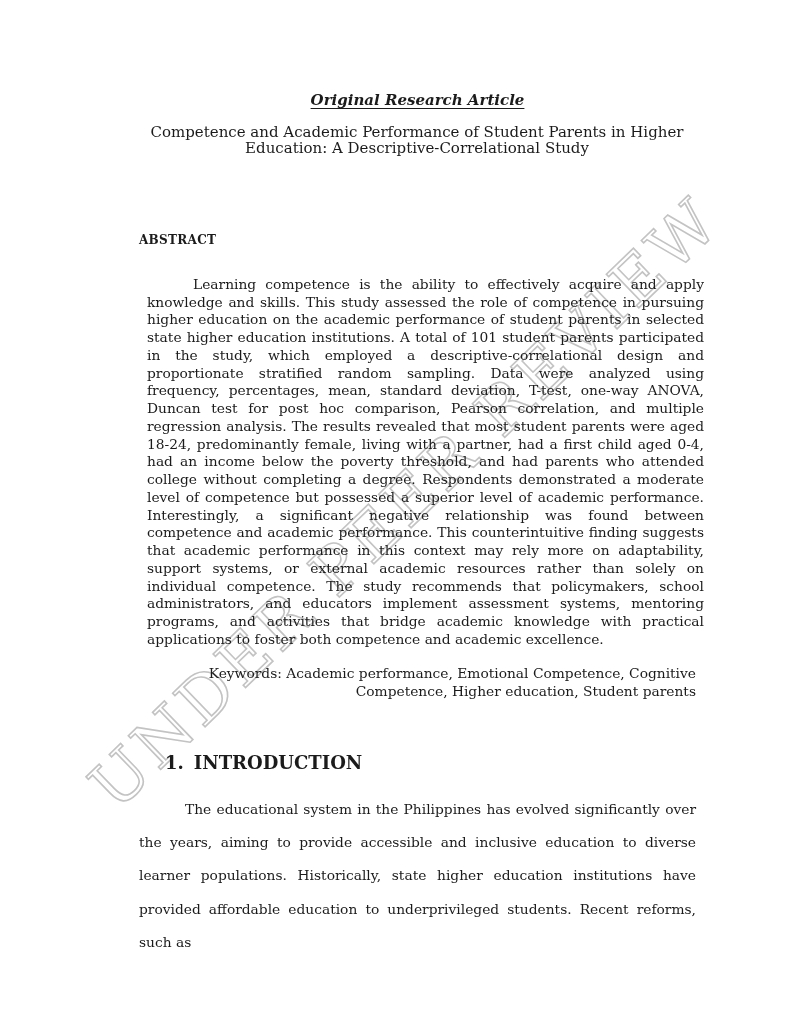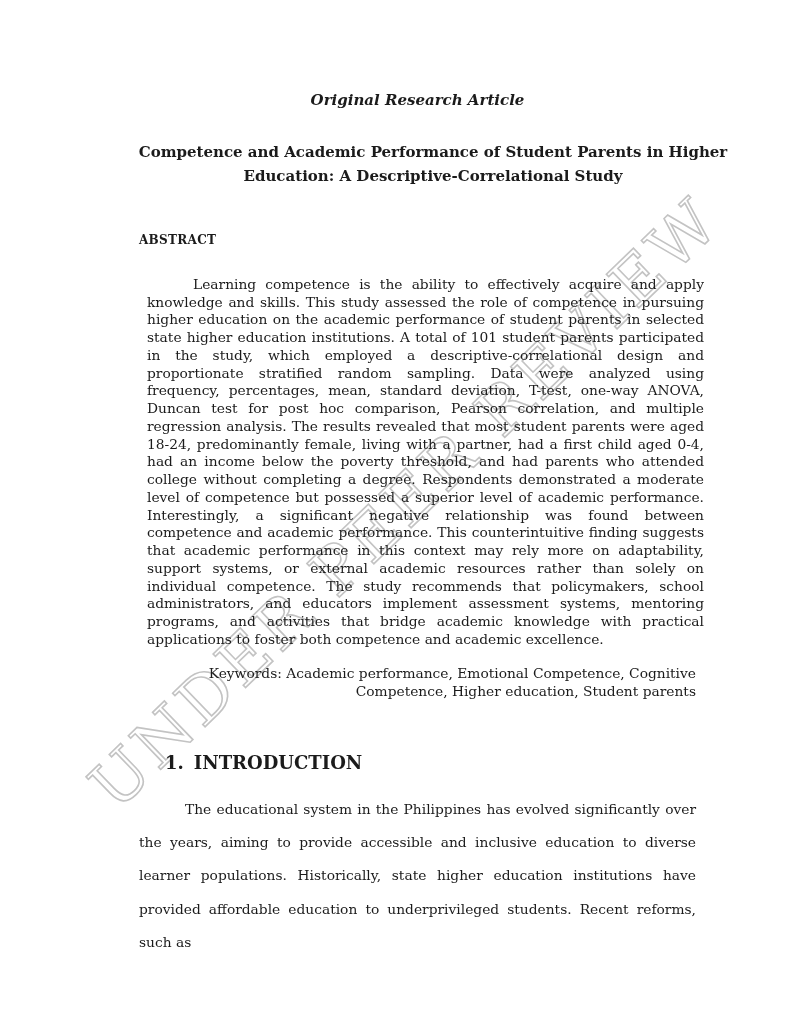--- a/index.html
+++ b/index.html
@@ -43,32 +43,33 @@
   }
   .article-type {
     position: absolute;
     top: 91px;
     left: 0;
     width: 557px;
     text-align: center;
     font-size: 15px;
     font-weight: bold;
     font-style: italic;
+    text-decoration: underline;
     text-underline-offset: 3px;
   }
   .paper-title {
     position: absolute;
     top: 124px;
     left: -22px;
     width: 600px;
-    margin: 16px;
+    margin: 0;
     text-align: center;
     font-size: 15px;
-    font-weight: bold;
-    line-height: 24px;
+    font-weight: normal;
+    line-height: 16px;
   }
   .abstract-heading {
     position: absolute;
     top: 233px;
     left: 0;
     font-size: 12px;
     font-weight: bold;
     letter-spacing: 0.3px;
   }
   .abstract-body {

